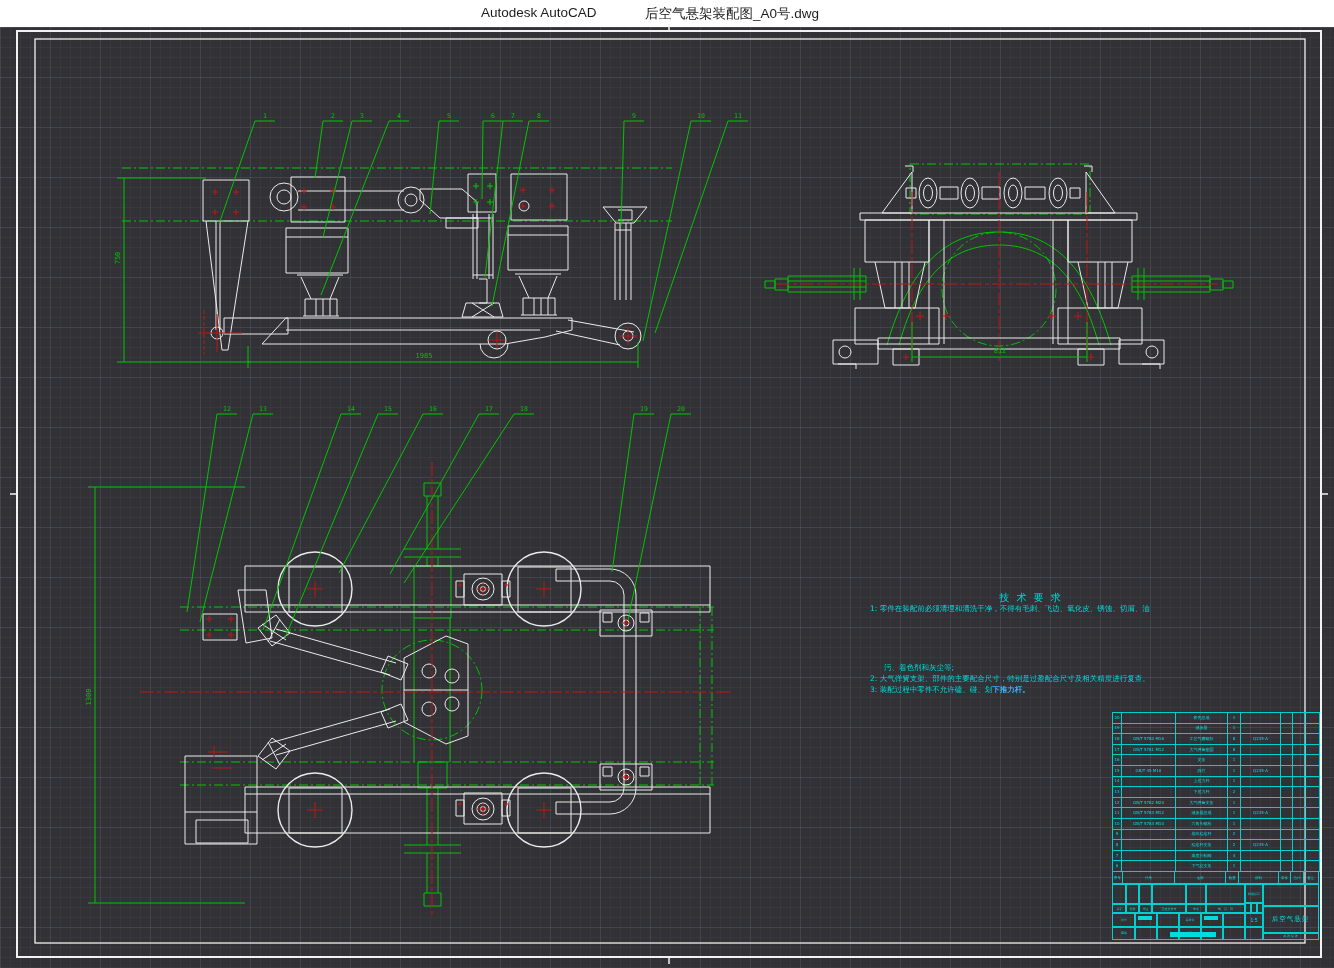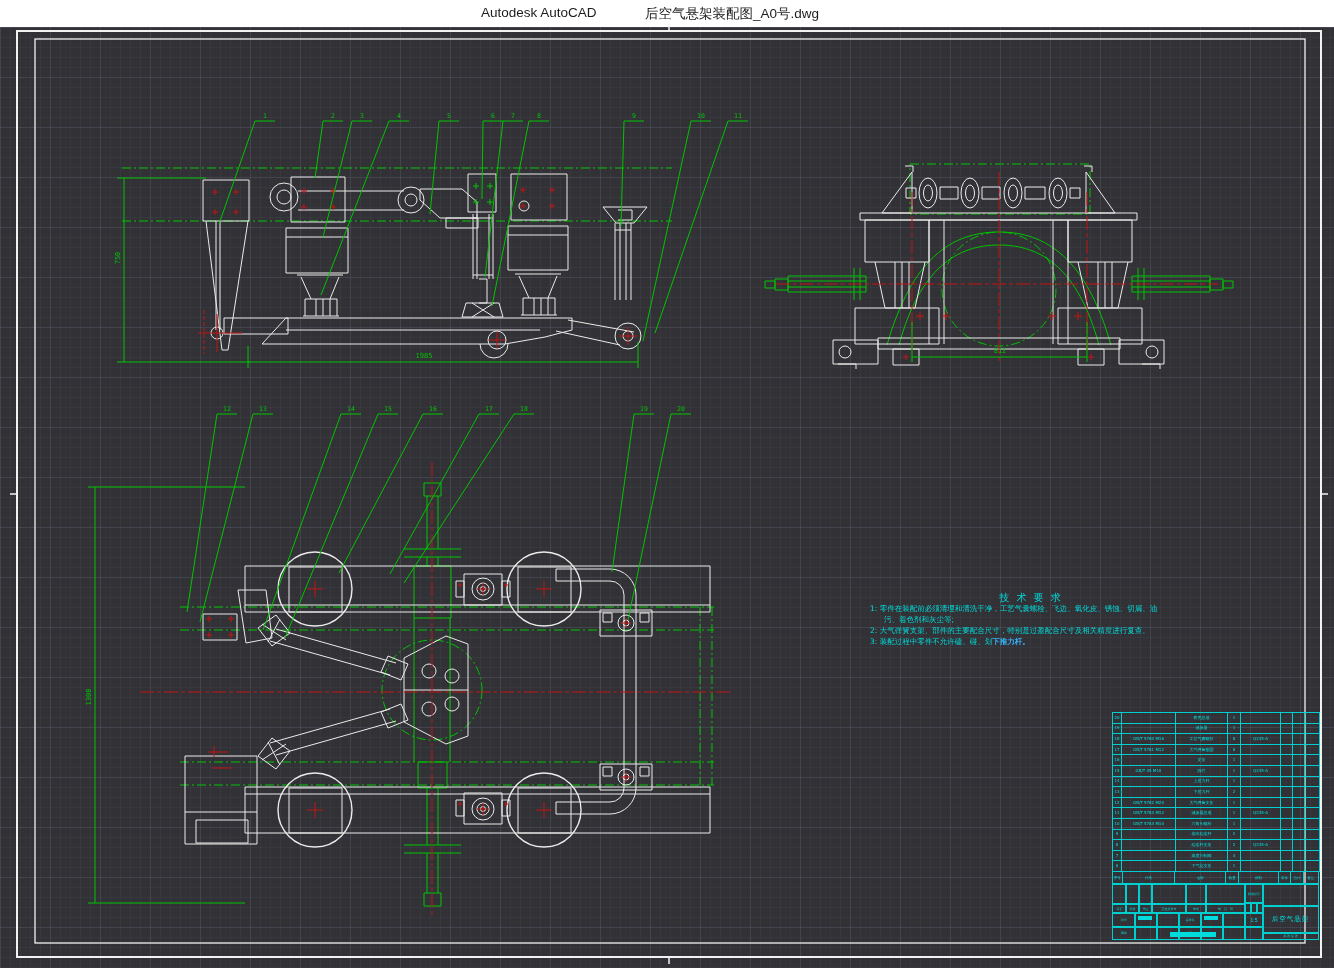--- a/index.html
+++ b/index.html
@@ -21,21 +21,21 @@
   svg .g{stroke:#00c400;fill:none;stroke-width:1;}
   svg .gd{stroke:#00c400;fill:none;stroke-width:1;stroke-dasharray:9 3 2 3;}
   svg .r{stroke:#c21414;fill:none;stroke-width:1;}
   svg .rd{stroke:#c21414;fill:none;stroke-width:1;stroke-dasharray:14 3 4 3;}
   svg .bd{stroke:#f2f2f2;fill:none;}
   svg text{font-family:"DejaVu Sans Mono","DejaVu Sans",monospace;}
   svg .gt{fill:#00c400;stroke:none;font-size:6.5px;text-anchor:middle;}
   svg .dt{fill:#00c400;stroke:none;font-size:7px;text-anchor:middle;}
   .tech{position:absolute;left:870px;top:592px;width:322px;color:#00d9d9;font-size:7.5px;line-height:11px;font-family:"DejaVu Sans",sans-serif;}
   .tech .tt{text-align:center;font-size:10px;letter-spacing:2px;}
-  .tech .ind{padding-left:14px;}
+  .tech .ind{padding-left:14px;margin-top:48px;}
   .tech b{color:#35b5ff;font-weight:bold;}
   .bom{position:absolute;left:1112px;top:712px;border-collapse:collapse;table-layout:fixed;width:207px;
        color:#00e0e0;font-size:4px;line-height:1;font-family:"DejaVu Sans",sans-serif;}
   .bom td{border:1px solid #00cfcf;height:9.6px;padding:0;overflow:hidden;white-space:nowrap;text-align:center;}
   .bomh{position:absolute;left:1112px;top:871px;width:207px;height:13px;display:flex;color:#00e0e0;font-size:3.5px;}
   .bomh div{border:1px solid #00cfcf;border-right:none;display:flex;align-items:center;justify-content:center;overflow:hidden;}
   .bomh div:last-child{border-right:1px solid #00cfcf;}
   .tb{position:absolute;left:1112px;top:884px;width:207px;height:56px;color:#00e0e0;font-size:3px;}
   .tb .cell{position:absolute;border:1px solid #00cfcf;overflow:hidden;display:flex;align-items:center;justify-content:center;white-space:nowrap;}
   .tb .blob{position:absolute;background:#00dcdc;}
@@ -251,21 +251,21 @@
         <text class="gt" x="489" y="411">17</text>
         <text class="gt" x="524" y="411">18</text>
         <text class="gt" x="644" y="411">19</text>
         <text class="gt" x="681" y="411">20</text>
       </g>
     </g>
   </svg>
 
   <div class="tech">
     <div class="tt">技 术 要 求</div>
-    <div>1: 零件在装配前必须清理和清洗干净，工艺气囊螺栓、飞边、氧化皮、锈蚀、切屑、油</div>
+    <div>1: 零件在装配前必须清理和清洗干净，不得有毛刺、飞边、氧化皮、锈蚀、切屑、油</div>
     <div class="ind">污、着色剂和灰尘等;</div>
     <div>2: 大气弹簧支架、部件的主要配合尺寸，特别是过盈配合尺寸及相关精度进行复查。</div>
     <div><span>3: 装配过程中零件不允许磕、碰、划</span><b>下推力杆。</b></div>
   </div>
 
   <table class="bom">
     <colgroup>
         <col style="width:9px">
         <col style="width:54px">
         <col style="width:52px">

